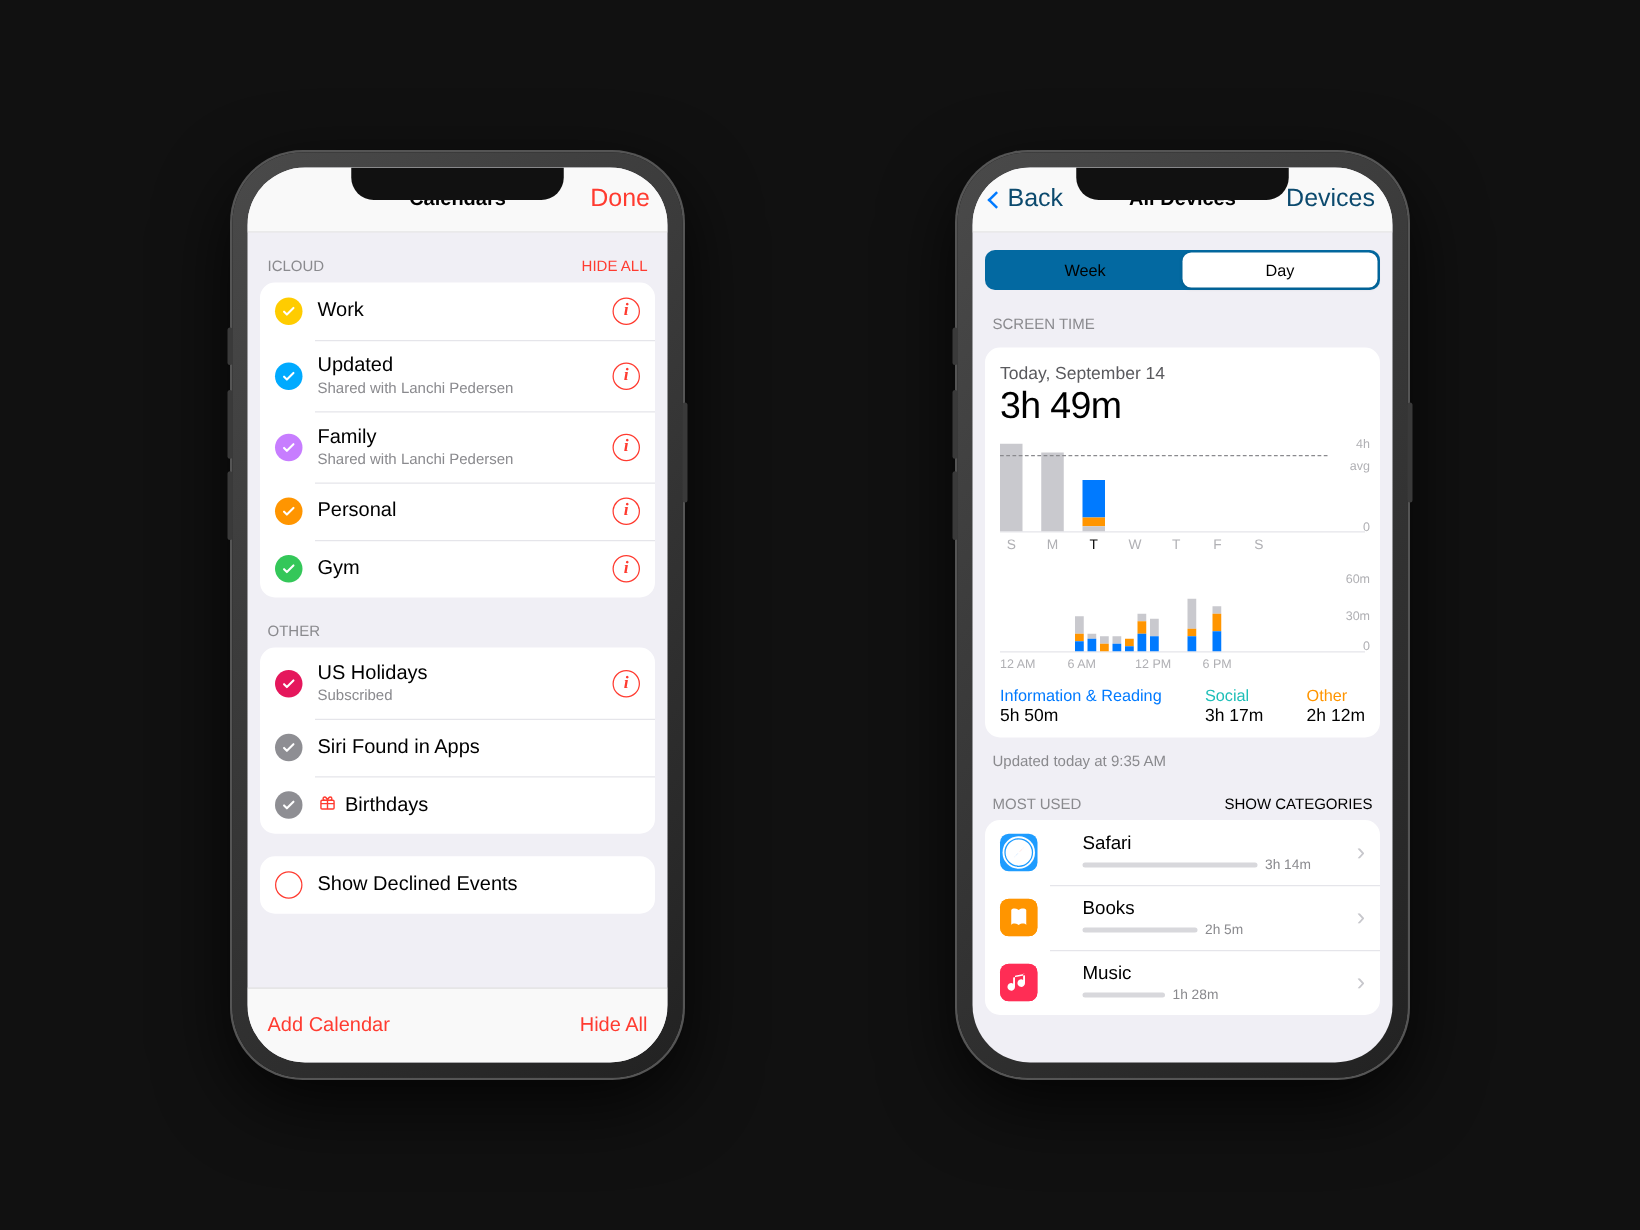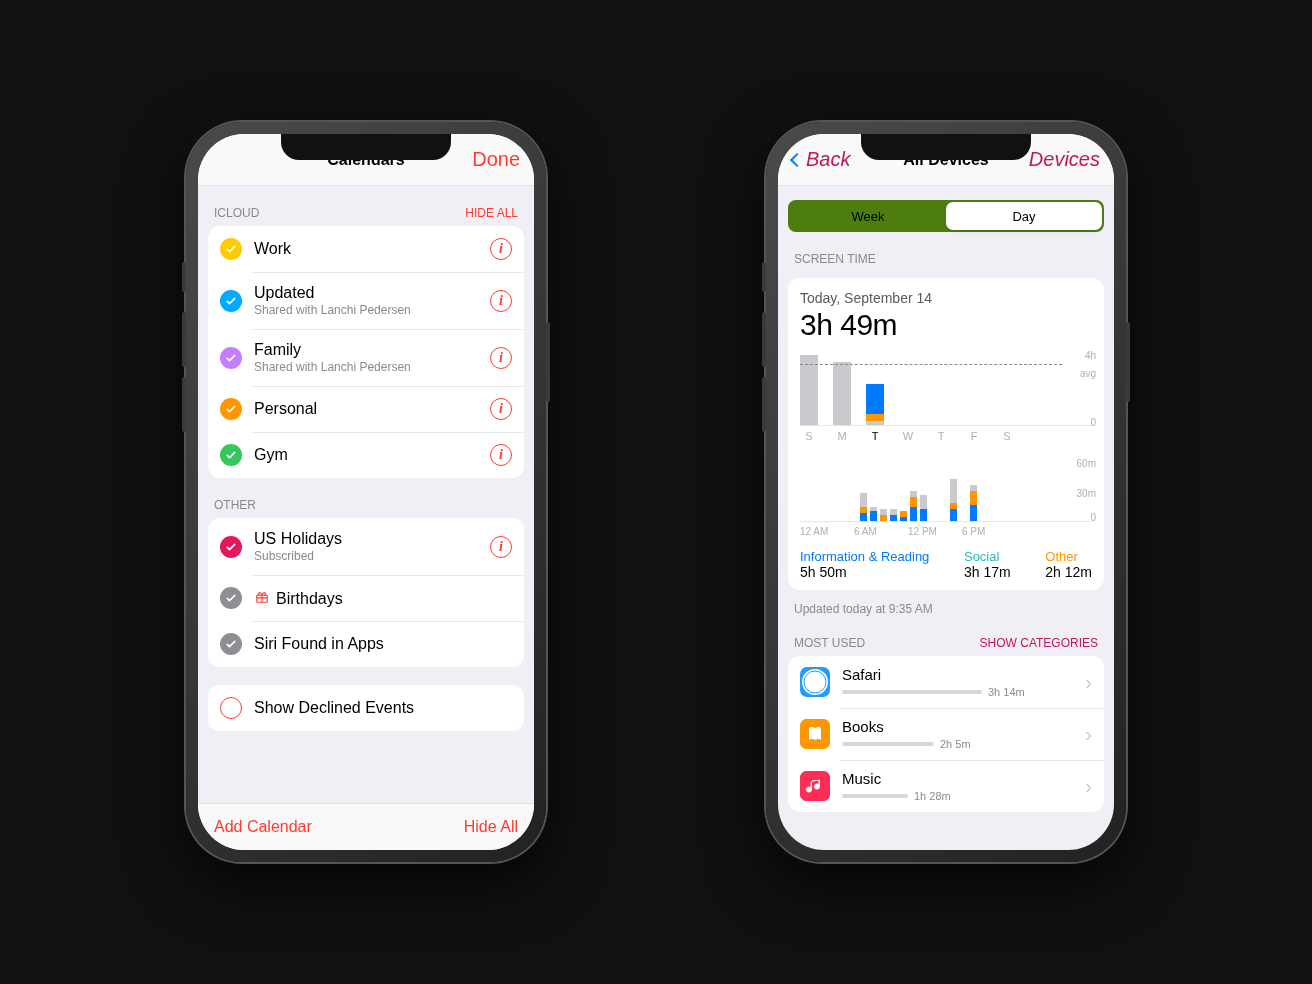--- a/index.html
+++ b/index.html
@@ -77,34 +77,34 @@
   pointer-events: none;
 }
 .navbar .left, .navbar .right {
   font-size: 20px;
   z-index: 1;
   display:flex;
   align-items:center;
   gap:4px;
 }
 .red { color: #ff3b30; }
-.blue { color: #be185d; font-style: italic; }
+.blue { color: #0c4a6e; }
 
 .content { padding: 0; overflow-y: hidden; height: calc(100% - 52px); }
 
 
 .section-header {
   display: flex;
   justify-content: space-between;
   padding: 20px 16px 6px;
   font-size: 12px;
   color: #8a8a8e;
 }
 .section-header .link { color: #ff3b30; font-size: 12px; }
-.section-header.blue-link .link { color:#be185d; }
+.section-header.blue-link .link { color:#000000; }
 
 
 .card {
   background: #fff;
   margin: 0 10px;
   border-radius: 12px;
   overflow: hidden;
 }
 .row {
   display: flex;
@@ -153,36 +153,36 @@
 .gift-icn{
   width:16px;height:16px;margin-right:6px;display:inline-flex;align-items:center;justify-content:center;
   color:#ff3b30;
 }
 
 
 .toolbar {
   position: absolute;
   bottom: 0;
   left: 0; right: 0;
-  height: 47px;
+  height: 60px;
   background: #f9f9f9;
   border-top: 1px solid rgba(0,0,0,.1);
   display:flex;
   justify-content:space-between;
   align-items:center;
   padding: 0 16px;
   font-size: 16px;
   color:#ff3b30;
 }
 
 
 .segmented {
   display:flex;
   margin: 14px 10px 0;
-  background:#4d7c0f;
+  background:#0369a1;
   border-radius:8px;
   padding:2px;
   height:32px;
 }
 .segmented .seg {
   flex:1;
   display:flex;align-items:center;justify-content:center;
   font-size:13px;font-weight:500;color:#000;
   border-radius:7px;
 }
@@ -209,21 +209,21 @@
 .hbar .seg-b{ width:100%;}
 .hour-x { display:flex; margin-top:4px; font-size:10px; color:#b0b0b4; padding-right:30px;}
 .hour-x span{ width:54px; }
 
 .legend-row{ display:flex; justify-content:space-between; margin-top:12px; gap:8px;}
 .legend-item .lname{ font-size:13px; }
 .legend-item .ltime{ font-size:14px; color:#000; }
 
 .updated{ font-size:12px; color:#8a8a8e; margin:12px 16px 0;}
 
-.app-row { display:flex; align-items:center; padding:10px 12px; position:relative;}
+.app-row { display:flex; align-items:center; padding:10px 12px; position:relative;gap:24px;}
 .app-row + .app-row::before{content:"";position:absolute;top:0;left:52px;right:0;height:1px;background:#e5e5ea;}
 .app-icn{ width:30px;height:30px;border-radius:7px;margin-right:12px;display:flex;align-items:center;justify-content:center;}
 .app-txt{flex:1;}
 .app-name{font-size:15px;color:#000;}
 .app-bar-row{display:flex;align-items:center;gap:6px;margin-top:3px;}
 .app-bar{height:4px;background:#d8d8dc;border-radius:2px;}
 .app-dur{font-size:11px;color:#8a8a8e;}
 .chev{ color:#c7c7cc; font-size:20px; }
 
 .chevron-left{
@@ -331,36 +331,36 @@
             </div>
             <span class="info-icn">i</span>
           </div>
           <div class="row">
             <span class="checkdot" style="background:#8e8e93">
               <svg viewBox="0 0 16 16">
                 <path d="M3 8.5l3 3 7-7" stroke="#fff" stroke-width="2.2" fill="none" stroke-linecap="round" stroke-linejoin="round"></path>
               </svg>
             </span>
             <div class="txt">
+              <div class="label">Siri Found in Apps</div>
+            </div>
+          </div>
+          <div class="row">
+            <span class="checkdot" style="background:#8e8e93">
+              <svg viewBox="0 0 16 16">
+                <path d="M3 8.5l3 3 7-7" stroke="#fff" stroke-width="2.2" fill="none" stroke-linecap="round" stroke-linejoin="round"></path>
+              </svg>
+            </span>
+            <div class="txt">
               <div class="label"><span class="gift-icn">
                   <svg viewBox="0 0 16 16" width="14" height="14">
                     <rect x="2" y="6" width="12" height="8" rx="1" fill="none" stroke="#ff3b30" stroke-width="1.3"></rect>
                     <path d="M8 6v8M2 9h12M5.5 6c-2 0-2-3 0-3 1.5 0 2.5 3 2.5 3s1-3 2.5-3c2 0 2 3 0 3" fill="none" stroke="#ff3b30" stroke-width="1.3"></path>
                   </svg>
                 </span>Birthdays</div>
-            </div>
-          </div>
-          <div class="row">
-            <span class="checkdot" style="background:#8e8e93">
-              <svg viewBox="0 0 16 16">
-                <path d="M3 8.5l3 3 7-7" stroke="#fff" stroke-width="2.2" fill="none" stroke-linecap="round" stroke-linejoin="round"></path>
-              </svg>
-            </span>
-            <div class="txt">
-              <div class="label">Siri Found in Apps</div>
             </div>
           </div>
         </div>
 
       <div style="height:18px"></div>
       <div class="card">
         <div class="row">
           <span class="radio-empty"></span>
           <div class="txt">
               <div class="label">Show Declined Events</div>

